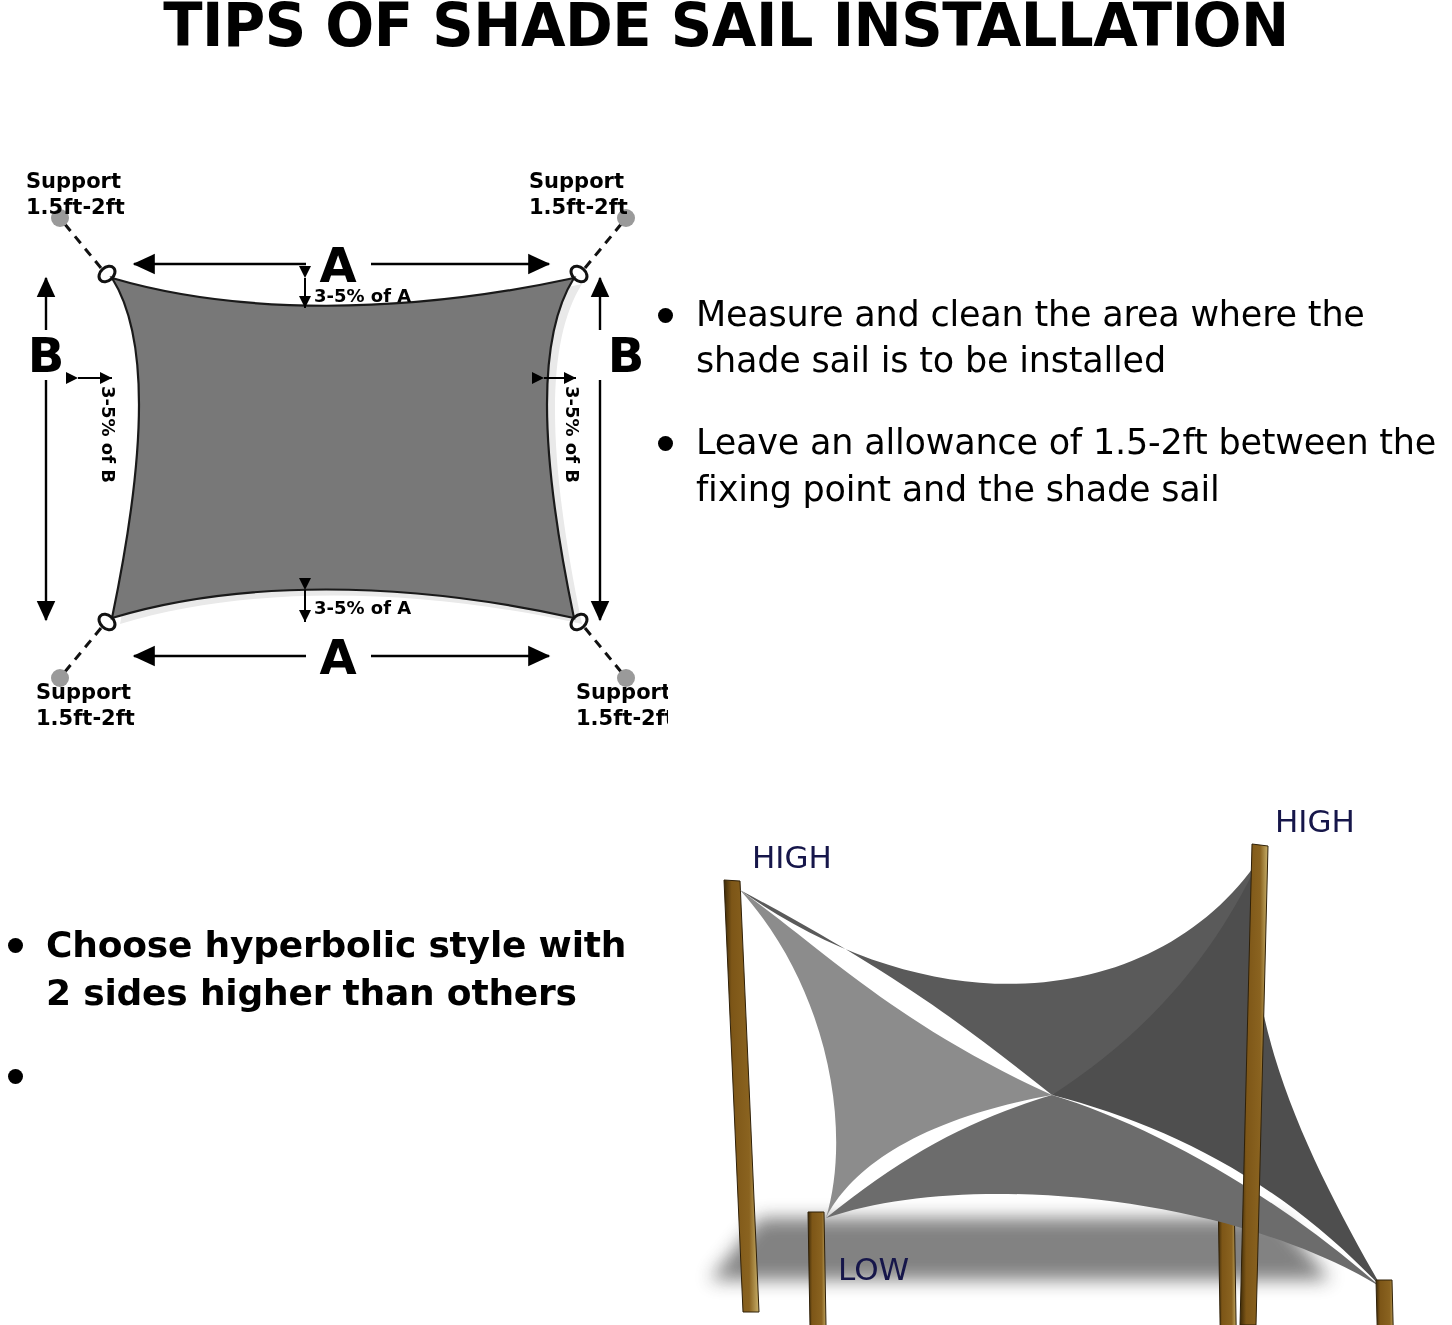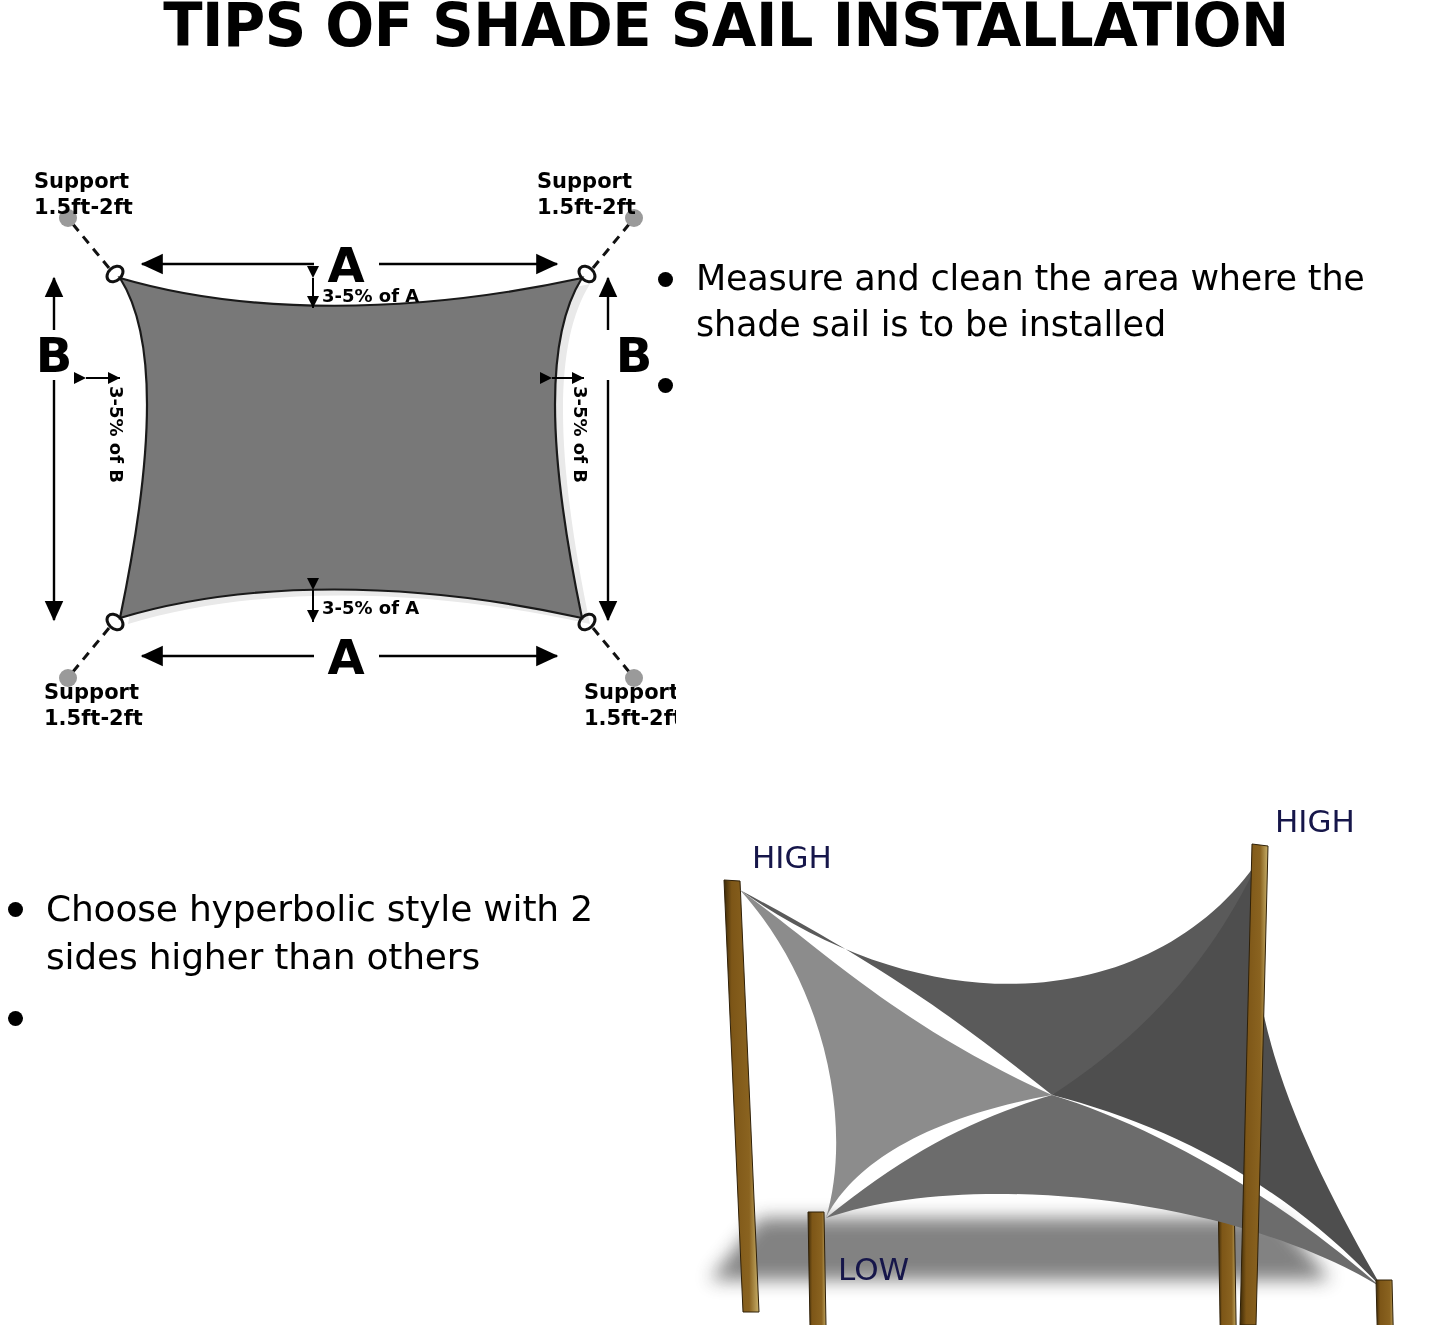--- a/index.html
+++ b/index.html
@@ -29,50 +29,51 @@
     letter-spacing: -0.5px;
     transform: scaleX(0.96);
     transform-origin: center top;
     white-space: nowrap;
     line-height: 1.05;
   }
 
   
   .panel { position: absolute; }
 
-  #panel-rect-diagram { left: 16px;  top: 150px; width: 660px;  height: 590px; }
+  #panel-rect-diagram { left: 8px;  top: 150px; width: 660px;  height: 590px; }
   #panel-tips-right   { left: 650px; top: 255px; width: 802px;  height: 420px; }
   #panel-tips-left    { left: 0px;  top: 885px; width: 640px;  height: 370px; }
   #panel-hyperbolic   { left: 640px; top: 780px; width: 812px;  height: 545px; }
 
   
   .tips-list {
     list-style: none;
     margin: 0;
     padding: 0;
   }
   .tips-list li {
     position: relative;
     padding-left: 46px;
     margin-bottom: 14px;
     font-size: 35px;
     line-height: 1.32;
     font-weight: 400;
     letter-spacing: -0.2px;
+    margin-top: 36px;
   }
   .tips-list li .bullet {
     position: absolute;
     left: 8px;
     top: 17px;
     width: 15px;
     height: 15px;
     border-radius: 50%;
     background: #000;
   }
-  #panel-tips-left .tips-list li { font-size: 36px; }
+  #panel-tips-left .tips-list li { font-size: 36px; font-weight: bold; }
 
   
   svg.diagram { display: block; }
 
   .dlabel {
     font-family: "DejaVu Sans", "Liberation Sans", sans-serif;
     font-weight: 700;
     fill: #000;
   }
   .dlabel-support { font-size: 21px; font-weight: 700; }
@@ -197,20 +198,21 @@
 </div>
 
 <div class="panel" id="panel-tips-right">
   <ul class="tips-list">
     <li>
       <span class="bullet"></span>
       <span>Measure and clean the area where the shade sail is to be installed</span>
     </li>
     <li>
       <span class="bullet"></span>
+      <span>Leave an allowance of 1.5-2ft between the fixing point and the shade sail</span>
     </li>
   </ul>
 </div>
 
 <div class="panel" id="panel-tips-left">
   <ul class="tips-list">
     <li>
       <span class="bullet"></span>
       <span>Choose hyperbolic style with 2 sides higher than others</span>
     </li>

